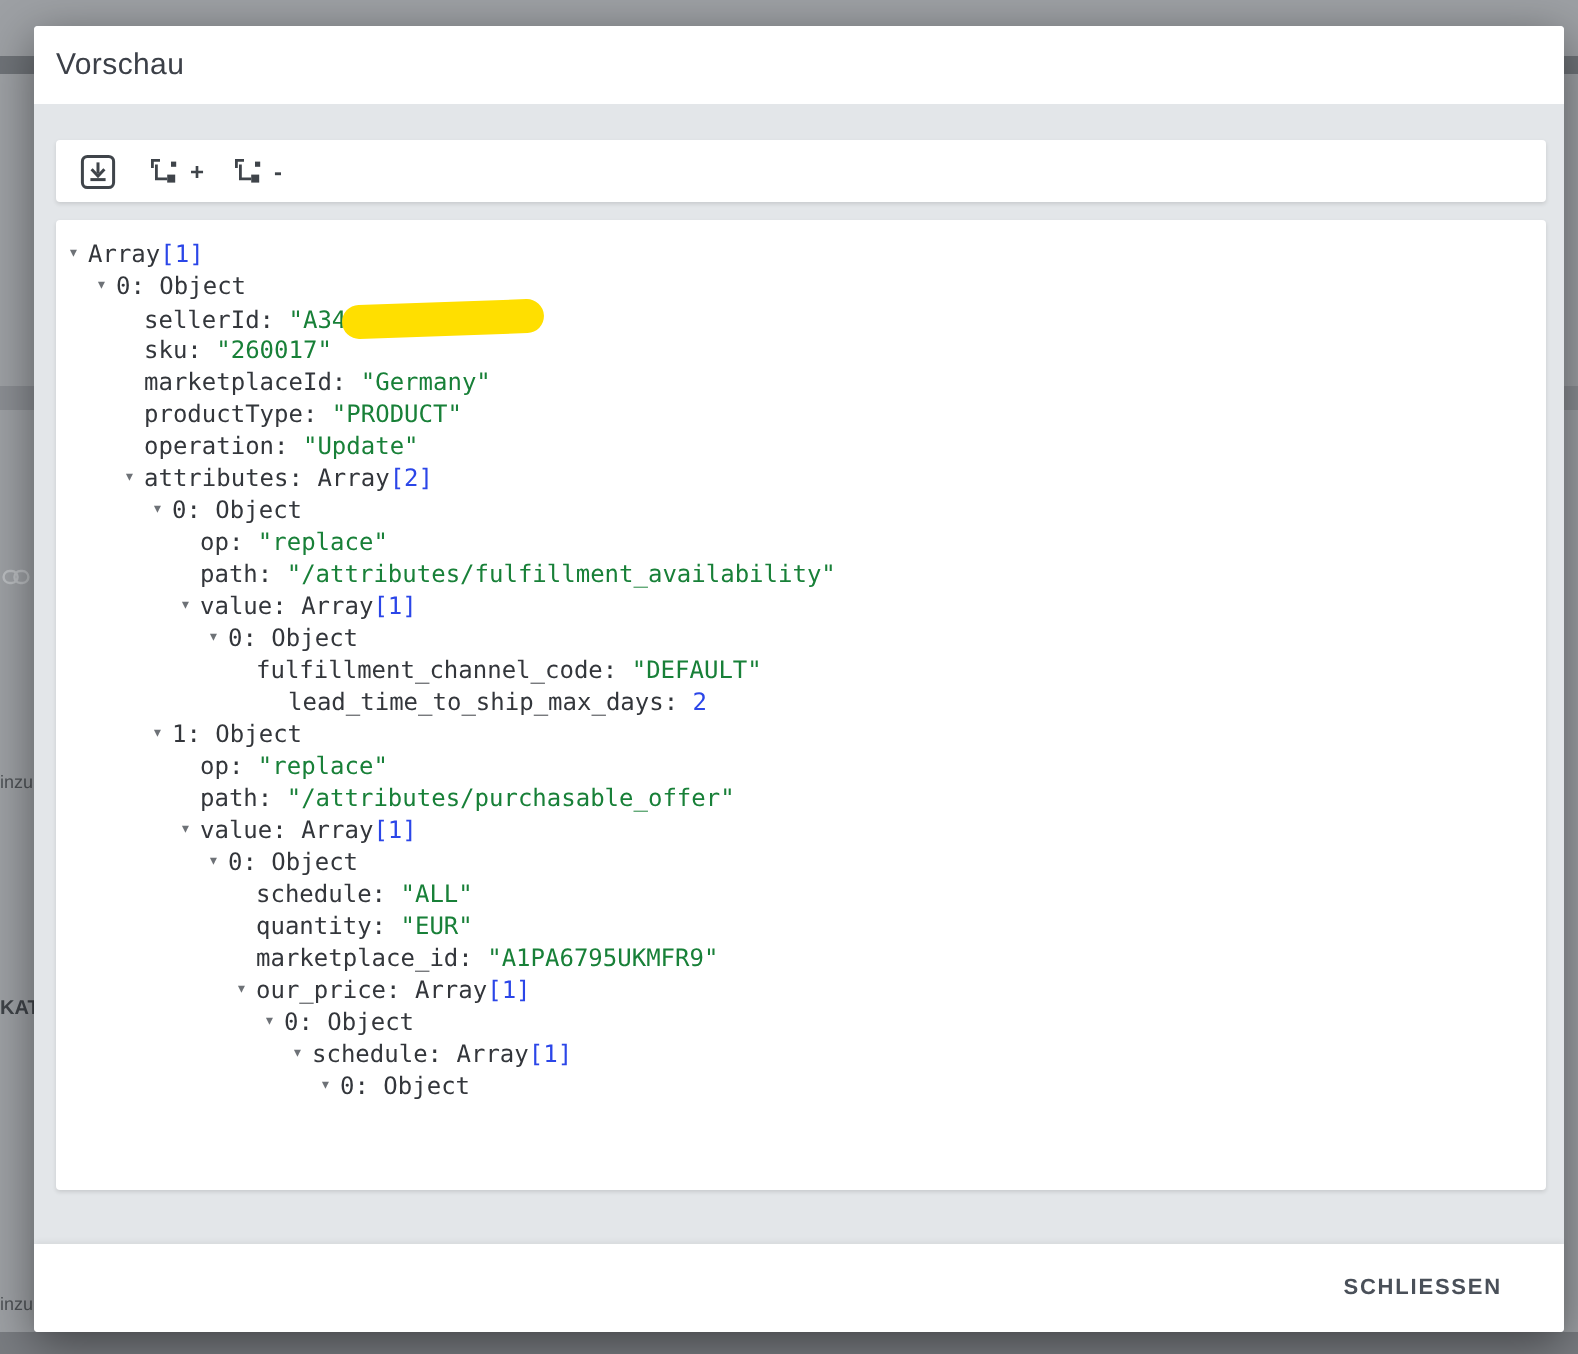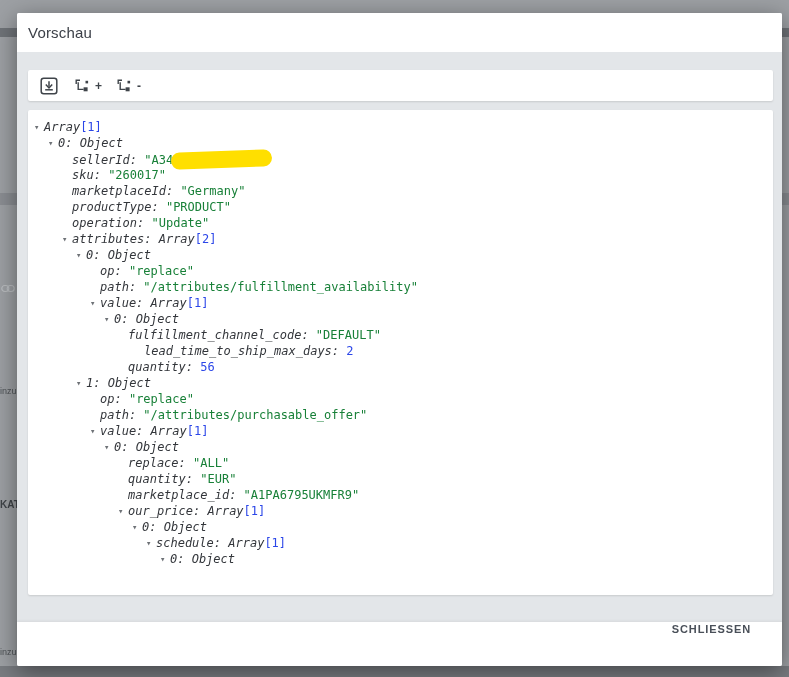--- a/index.html
+++ b/index.html
@@ -54,33 +54,33 @@
     margin-top:9px;background:#fff;height:485px;border-radius:2px;
     box-shadow:0 1px 2px rgba(0,0,0,.12);
     padding-top:9px;box-sizing:border-box;overflow:hidden;
   }
   .tree{font-family:"DejaVu Sans Mono","Liberation Mono",monospace;font-size:12px;}
   .tree-line{position:relative;height:16px;line-height:16px;white-space:nowrap;}
   .arrow{
     position:absolute;top:0;font-size:9px;color:var(--c-arrow);
     line-height:16px;
   }
-  .seg-plain{color:var(--c-plain);font-style:italic;}
+  .seg-plain{color:var(--c-plain);}
   .seg-string{color:var(--c-string);}
   .seg-number{color:var(--c-number);}
   .seg-bracket{color:var(--c-bracket);}
   .seg-redact{
     display:inline-block;width:101px;height:17px;border-radius:9px;
     background:var(--c-redact);vertical-align:-4px;margin-left:-2px;
     transform:rotate(-2deg);
   }
 
   
   .modal-footer{
-    background:#fff;height:44px;flex:0 0 44px;display:flex;align-items:flex-start;
+    background:#fff;height:44px;flex:0 0 44px;display:flex;align-items:center;
     justify-content:flex-end;padding-right:25px;border-radius:0 0 2px 2px;
     box-shadow:0 -1px 3px rgba(0,0,0,.06);
   }
   .close-btn{
     background:none;border:none;cursor:pointer;
     font-family:"Liberation Sans",sans-serif;
     font-size:11px;font-weight:700;letter-spacing:.9px;color:#4a5059;
   }
   svg{display:block;}
 </style>
@@ -153,27 +153,26 @@
           <div class="tree-line" style="padding-left: 44px;"><span class="seg-plain">productType: </span><span class="seg-string">"PRODUCT"</span></div>
           <div class="tree-line" style="padding-left: 44px;"><span class="seg-plain">operation: </span><span class="seg-string">"Update"</span></div>
           <div class="tree-line" style="padding-left: 44px;"><span class="arrow" style="left: 34px;">▾</span><span class="seg-plain">attributes: Array</span><span class="seg-bracket">[2]</span></div>
           <div class="tree-line" style="padding-left: 58px;"><span class="arrow" style="left: 48px;">▾</span><span class="seg-plain">0: Object</span></div>
           <div class="tree-line" style="padding-left: 72px;"><span class="seg-plain">op: </span><span class="seg-string">"replace"</span></div>
           <div class="tree-line" style="padding-left: 72px;"><span class="seg-plain">path: </span><span class="seg-string">"/attributes/fulfillment_availability"</span></div>
           <div class="tree-line" style="padding-left: 72px;"><span class="arrow" style="left: 62px;">▾</span><span class="seg-plain">value: Array</span><span class="seg-bracket">[1]</span></div>
           <div class="tree-line" style="padding-left: 86px;"><span class="arrow" style="left: 76px;">▾</span><span class="seg-plain">0: Object</span></div>
           <div class="tree-line" style="padding-left: 100px;"><span class="seg-plain">fulfillment_channel_code: </span><span class="seg-string">"DEFAULT"</span></div>
           <div class="tree-line" style="padding-left: 116px;"><span class="seg-plain">lead_time_to_ship_max_days: </span><span class="seg-number">2</span></div>
-          <div class="tree-line" style="padding-left: 100px;"><span class="seg-plain">quantity: </span><span class="seg-number">56</span></div>
           <div class="tree-line" style="padding-left: 58px;"><span class="arrow" style="left: 48px;">▾</span><span class="seg-plain">1: Object</span></div>
           <div class="tree-line" style="padding-left: 72px;"><span class="seg-plain">op: </span><span class="seg-string">"replace"</span></div>
           <div class="tree-line" style="padding-left: 72px;"><span class="seg-plain">path: </span><span class="seg-string">"/attributes/purchasable_offer"</span></div>
           <div class="tree-line" style="padding-left: 72px;"><span class="arrow" style="left: 62px;">▾</span><span class="seg-plain">value: Array</span><span class="seg-bracket">[1]</span></div>
           <div class="tree-line" style="padding-left: 86px;"><span class="arrow" style="left: 76px;">▾</span><span class="seg-plain">0: Object</span></div>
-          <div class="tree-line" style="padding-left: 100px;"><span class="seg-plain">replace: </span><span class="seg-string">"ALL"</span></div>
+          <div class="tree-line" style="padding-left: 100px;"><span class="seg-plain">schedule: </span><span class="seg-string">"ALL"</span></div>
           <div class="tree-line" style="padding-left: 100px;"><span class="seg-plain">quantity: </span><span class="seg-string">"EUR"</span></div>
           <div class="tree-line" style="padding-left: 100px;"><span class="seg-plain">marketplace_id: </span><span class="seg-string">"A1PA6795UKMFR9"</span></div>
           <div class="tree-line" style="padding-left: 100px;"><span class="arrow" style="left: 90px;">▾</span><span class="seg-plain">our_price: Array</span><span class="seg-bracket">[1]</span></div>
           <div class="tree-line" style="padding-left: 114px;"><span class="arrow" style="left: 104px;">▾</span><span class="seg-plain">0: Object</span></div>
           <div class="tree-line" style="padding-left: 128px;"><span class="arrow" style="left: 118px;">▾</span><span class="seg-plain">schedule: Array</span><span class="seg-bracket">[1]</span></div>
           <div class="tree-line" style="padding-left: 142px;"><span class="arrow" style="left: 132px;">▾</span><span class="seg-plain">0: Object</span></div>
         </div>
     </div>
   </div>
 

